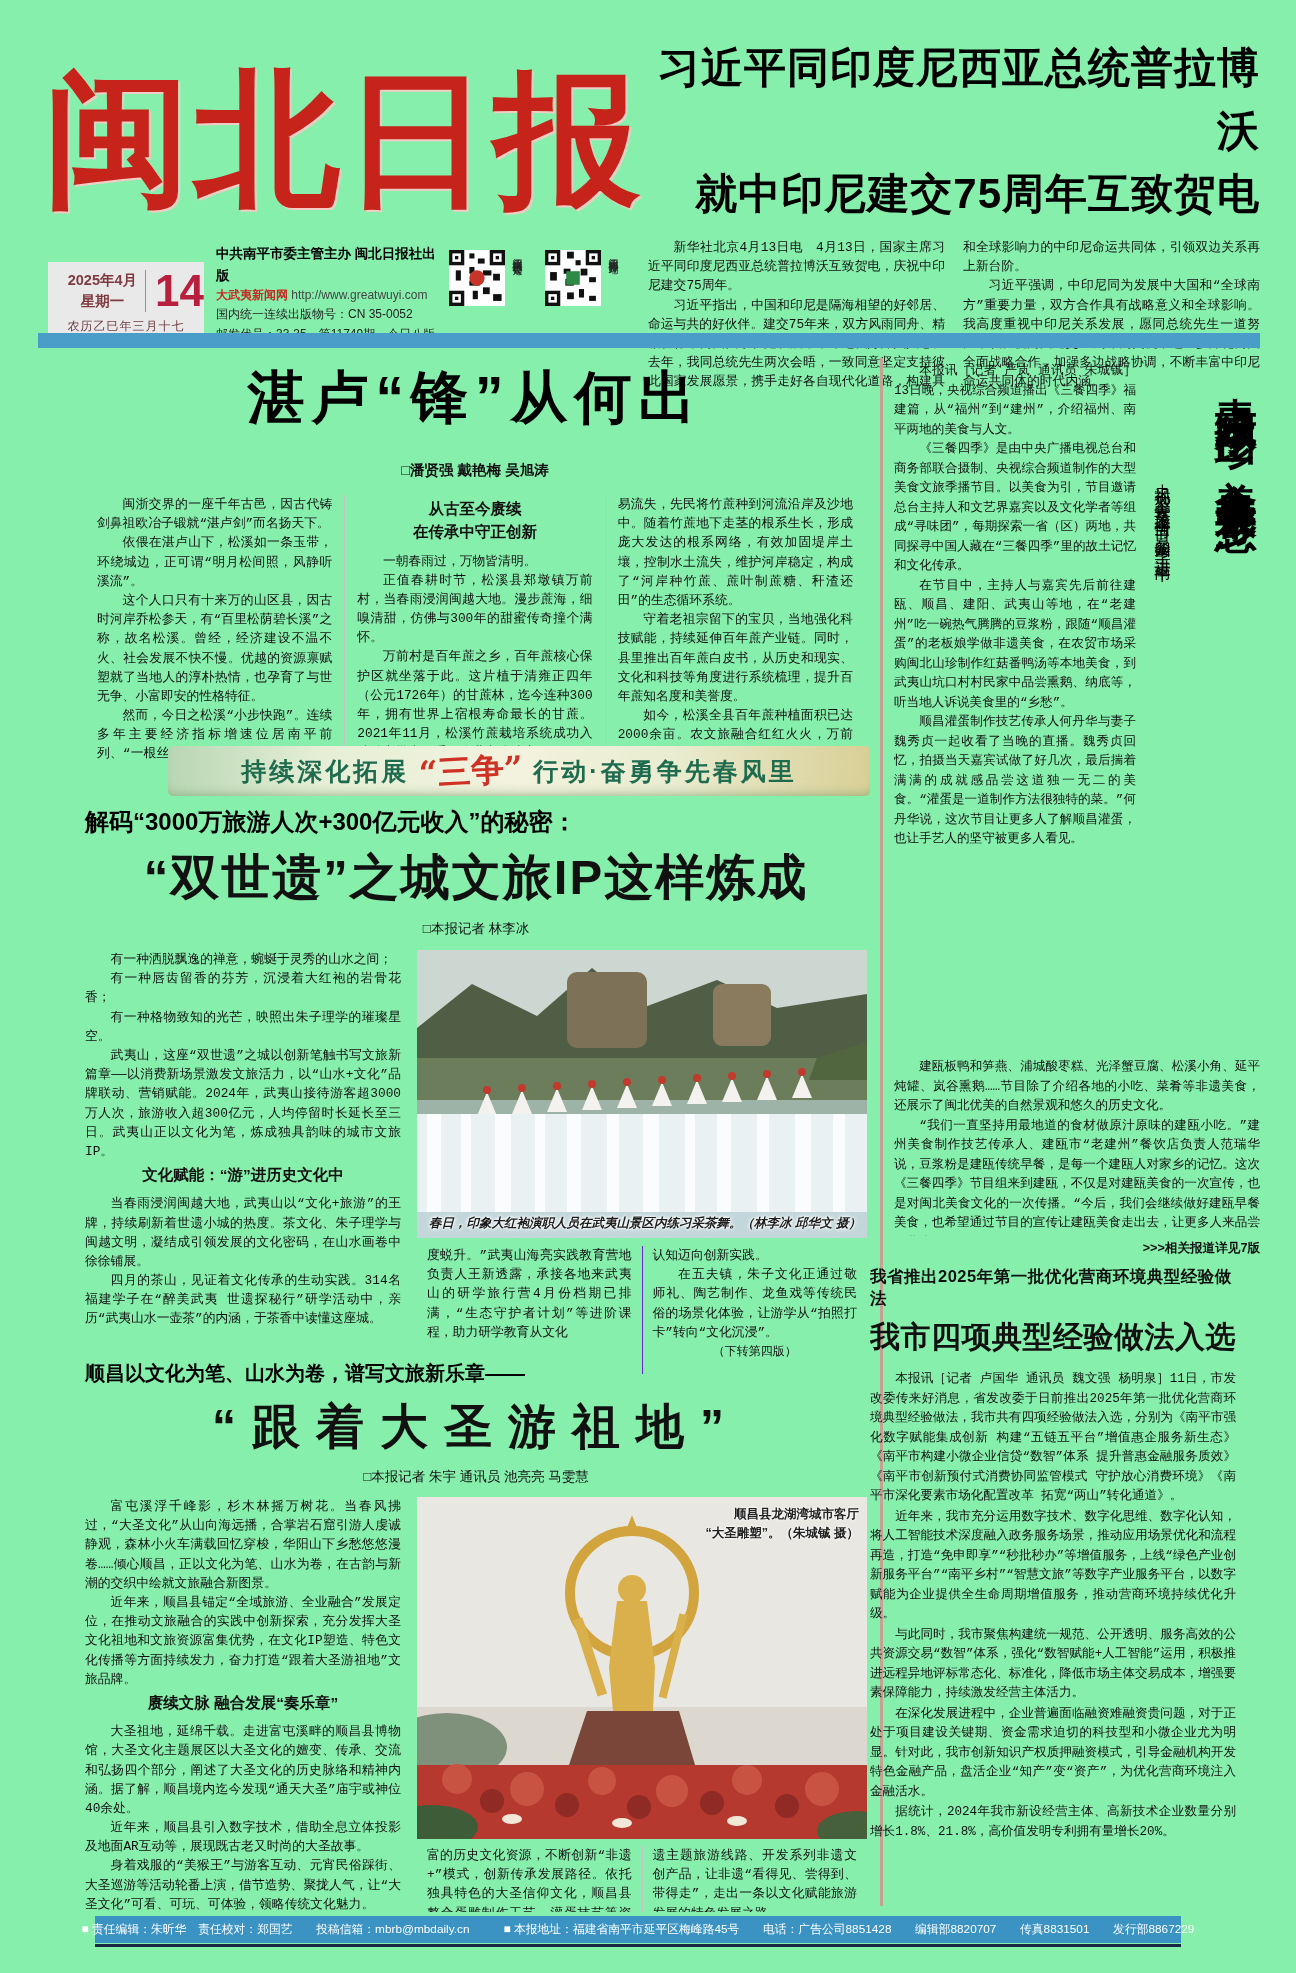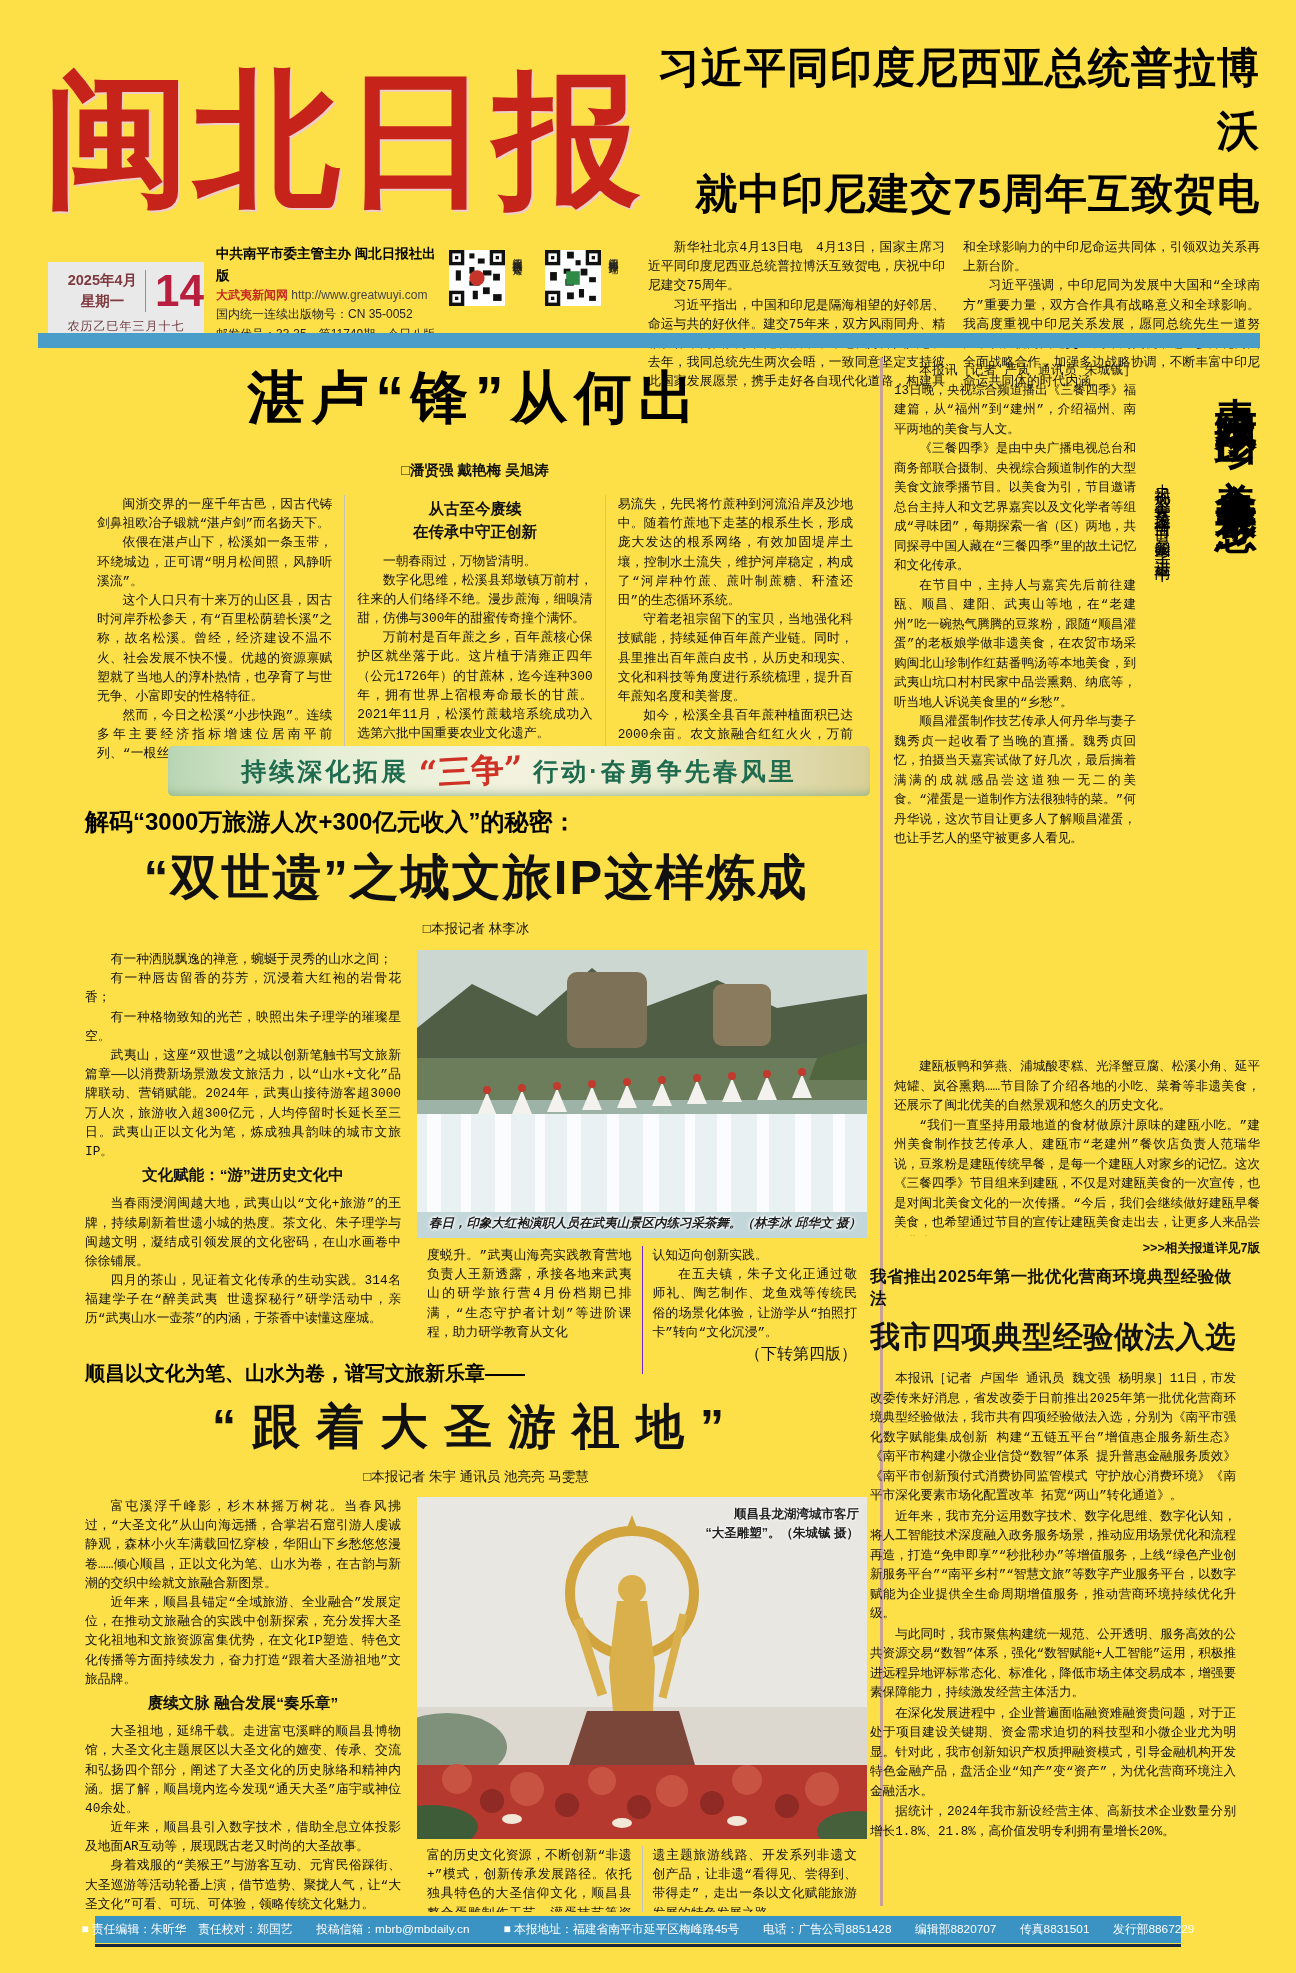--- a/index.html
+++ b/index.html
@@ -1,16 +1,16 @@
 <!DOCTYPE html>
 <html><head>
 <meta charset="utf-8">
 <style>
   html,body{margin:0;padding:0;background:#9a9a9a;}
-  .page{position:relative;width:1296px;height:1973px;background:#fde047;margin:0 auto;
+  .page{position:relative;width:1296px;height:1973px;background:#86efac;margin:0 auto;
         font-family:"Liberation Sans",sans-serif;color:#111;overflow:hidden;}
   
   .masthead-title{position:absolute;left:44px;top:40px;width:610px;height:218px;
     font-family:"DejaVu Serif",serif;font-weight:bold;font-size:146px;line-height:1.35;
     color:#c6231b;letter-spacing:4px;text-shadow:2px 2px 0 #f0cdc5;white-space:nowrap;}
   .date-block{position:absolute;left:48px;top:262px;width:156px;height:80px;background:#e9e9e9;
     display:flex;flex-direction:column;justify-content:center;}
   .date-top{display:flex;align-items:center;justify-content:flex-end;}
   .date-left{font-size:14.5px;font-weight:bold;color:#7f3a40;text-align:center;line-height:1.45;
     padding-right:8px;border-right:1px solid #9a8f90;}
@@ -24,21 +24,21 @@
   .qr svg{width:100%;height:100%;}
   .qr-label{position:absolute;width:14px;height:62px;writing-mode:vertical-rl;
     font-size:10px;color:#222;letter-spacing:1px;line-height:1.1;}
   
   .top-story{position:absolute;left:648px;top:36px;width:612px;}
   .ts-head{font-size:42px;font-weight:900;text-align:right;line-height:1.5;color:#000;letter-spacing:1px;}
   .ts-body{display:flex;gap:18px;margin-top:13px;height:152px;overflow:hidden;}
   .ts-col{flex:1;font-size:12.8px;line-height:1.5;text-align:justify;}
   p{margin:0;text-indent:2em;font-family:Liberation Mono, monospace;}
   p.noind{text-indent:0;}
-  .cont{text-align:right;font-size:16px;}
+  .cont{text-align:center;font-size:12px;}
   
   .blue-band{position:absolute;left:38px;top:333px;width:1222px;height:15px;background:#4a9cc9;}
   .tan-rule{position:absolute;left:880px;top:358px;width:3px;height:1548px;background:#c7a195;}
   
   .zhanlu{position:absolute;left:85px;top:360px;width:780px;}
   .zl-head{font-size:57px;font-weight:900;text-align:center;letter-spacing:7px;color:#000;}
   .zl-byline{text-align:center;font-size:14.5px;font-weight:600;margin-top:24px;}
   .zl-cols{display:flex;margin-top:15px;height:266px;overflow:hidden;}
   .zl-col{flex:1;padding:0 12px;font-size:12.8px;line-height:1.5;text-align:justify;}
   .zl-col + .zl-col{border-left:1px solid #c3c3c3;}
@@ -224,21 +224,21 @@
         <p>闽浙交界的一座千年古邑，因古代铸剑鼻祖欧冶子锻就“湛卢剑”而名扬天下。</p>
         <p>依偎在湛卢山下，松溪如一条玉带，环绕城边，正可谓“明月松间照，风静听溪流”。</p>
         <p>这个人口只有十来万的山区县，因古时河岸乔松参天，有“百里松荫碧长溪”之称，故名松溪。曾经，经济建设不温不火、社会发展不快不慢。优越的资源禀赋塑就了当地人的淳朴热情，也孕育了与世无争、小富即安的性格特征。</p>
         <p>然而，今日之松溪“小步快跑”。连续多年主要经济指标增速位居南平前列、“一根丝”牵出百亿产业链、居民收入增速跑赢GDP增速……</p>
 
       </div>
       <div class="zl-col">
         <div class="sub-center">从古至今赓续
 在传承中守正创新</div>
         <p>一朝春雨过，万物皆清明。</p>
-        <p>数字化思维，松溪县郑墩镇万前村，往来的人们络绎不绝。漫步蔗海，细嗅清甜，仿佛与300年的甜蜜传奇撞个满怀。</p>
+        <p>正值春耕时节，松溪县郑墩镇万前村，当春雨浸润闽越大地。漫步蔗海，细嗅清甜，仿佛与300年的甜蜜传奇撞个满怀。</p>
         <p>万前村是百年蔗之乡，百年蔗核心保护区就坐落于此。这片植于清雍正四年（公元1726年）的甘蔗林，迄今连种300年，拥有世界上宿根寿命最长的甘蔗。2021年11月，松溪竹蔗栽培系统成功入选第六批中国重要农业文化遗产。</p>
 
       </div>
       <div class="zl-col">
         <p class="noind">易流失，先民将竹蔗种到河流沿岸及沙地中。随着竹蔗地下走茎的根系生长，形成庞大发达的根系网络，有效加固堤岸土壤，控制水土流失，维护河岸稳定，构成了“河岸种竹蔗、蔗叶制蔗糖、秆渣还田”的生态循环系统。</p>
         <p>守着老祖宗留下的宝贝，当地强化科技赋能，持续延伸百年蔗产业链。同时，县里推出百年蔗白皮书，从历史和现实、文化和科技等角度进行系统梳理，提升百年蔗知名度和美誉度。</p>
         <p>如今，松溪全县百年蔗种植面积已达2000余亩。农文旅融合红红火火，万前村着力打造“幸福从蔗里开始”主题公园，</p>
 
       </div>
     </div>

